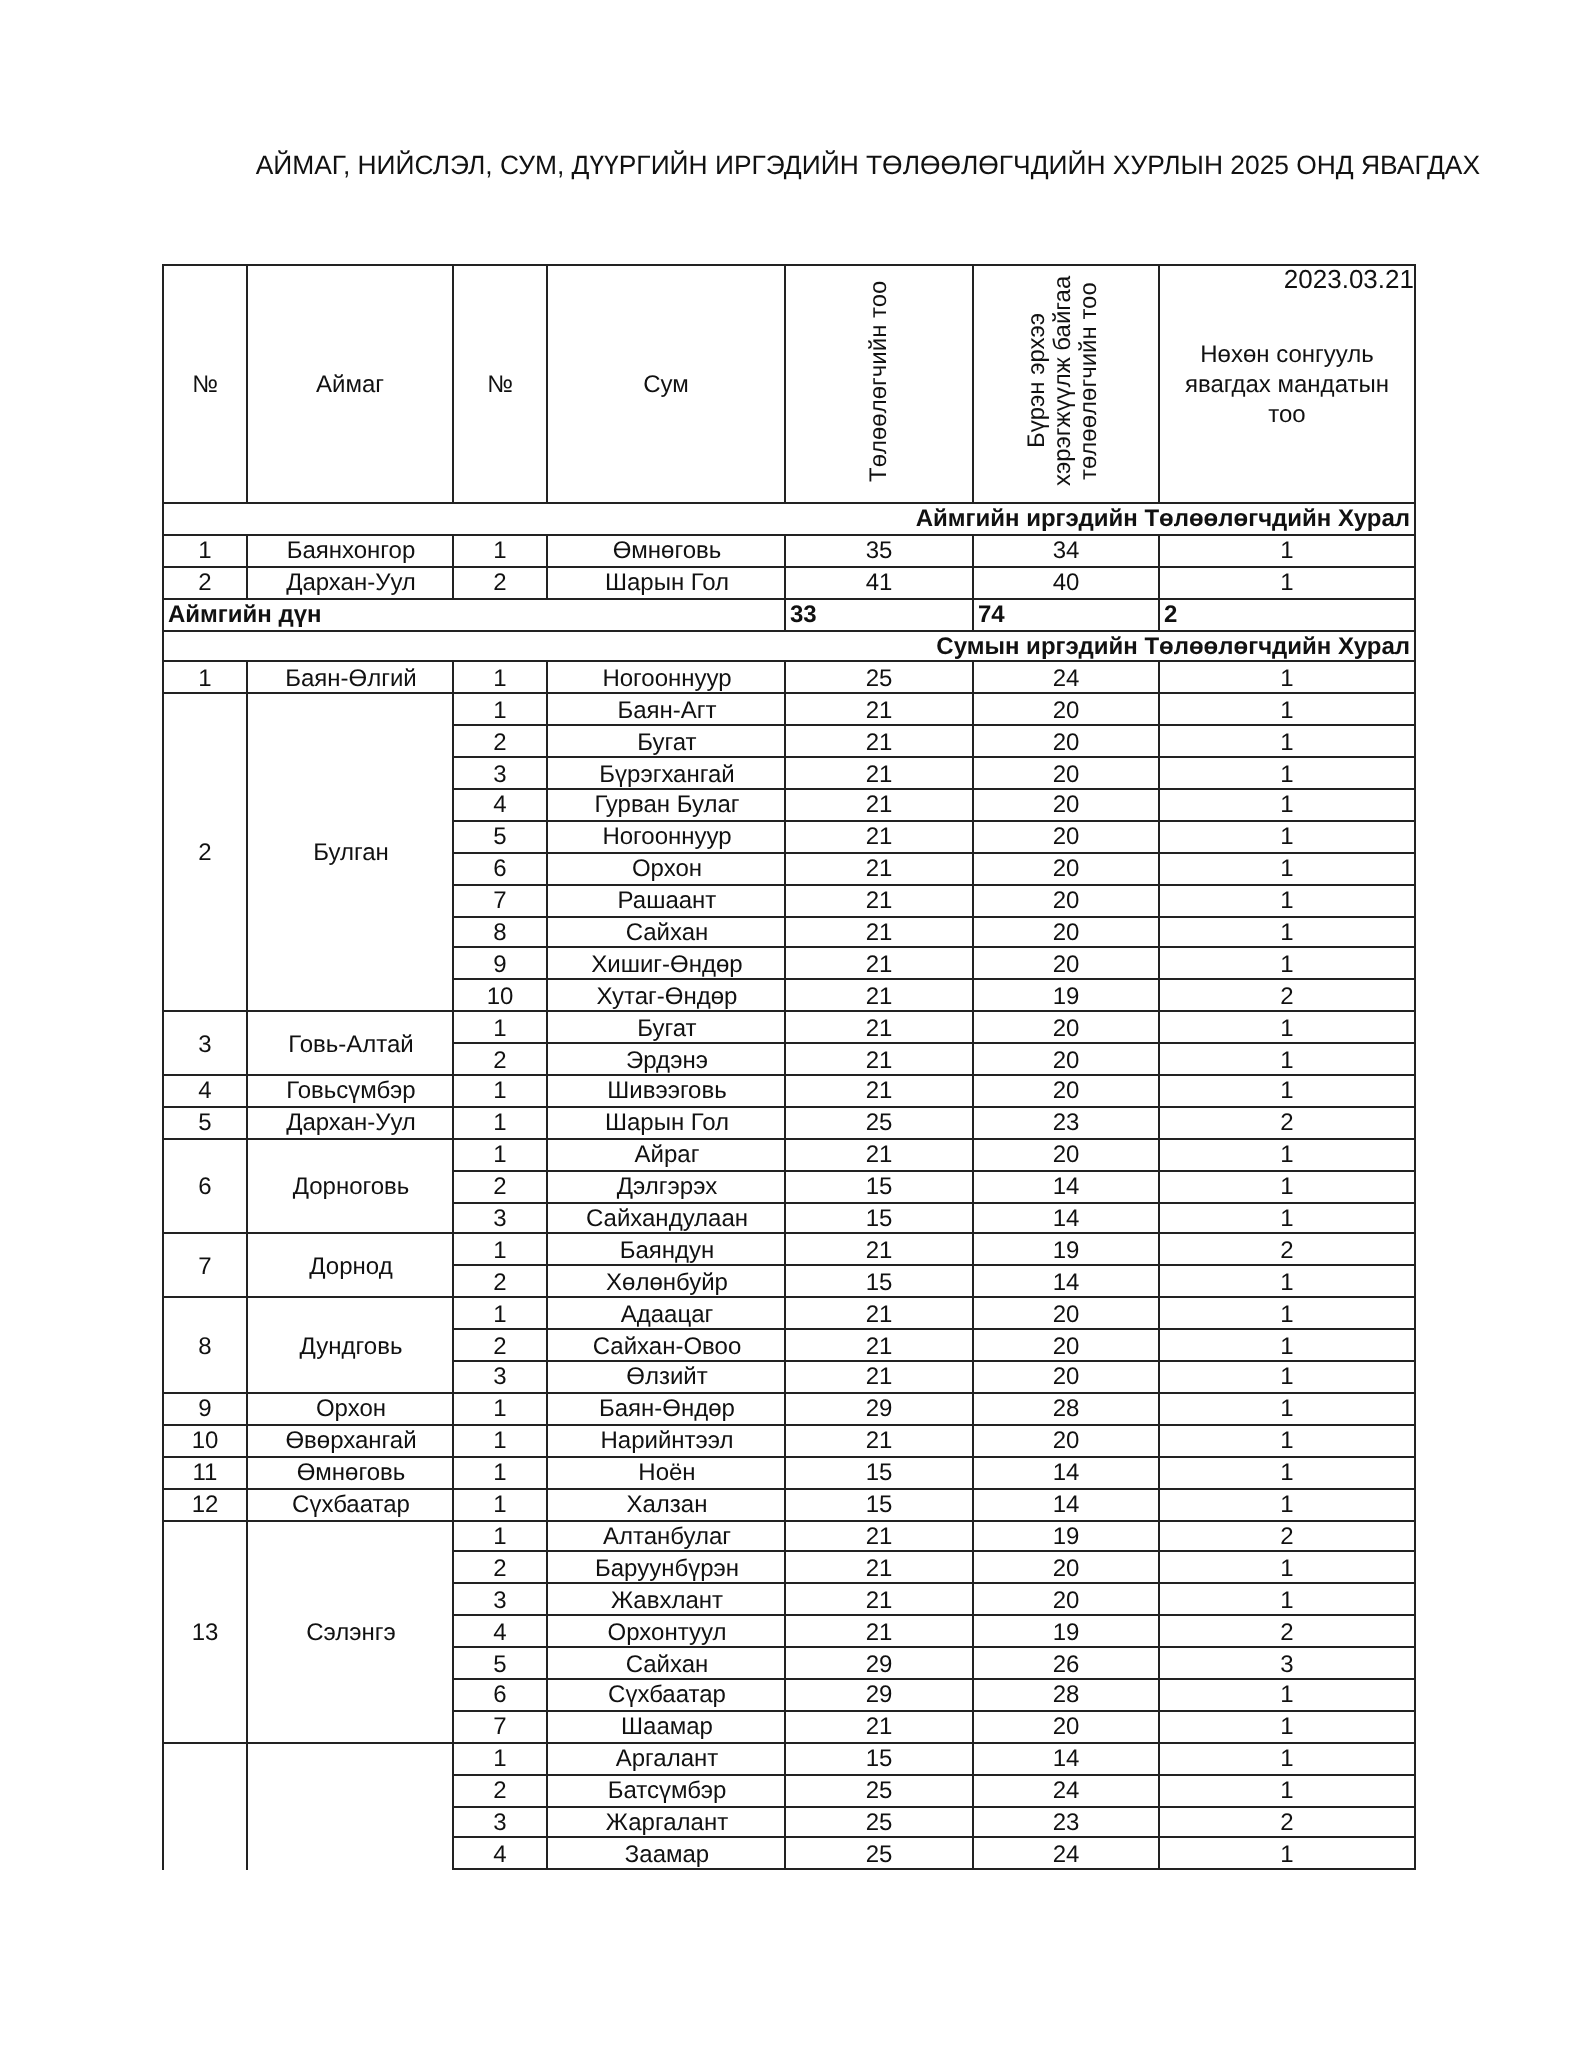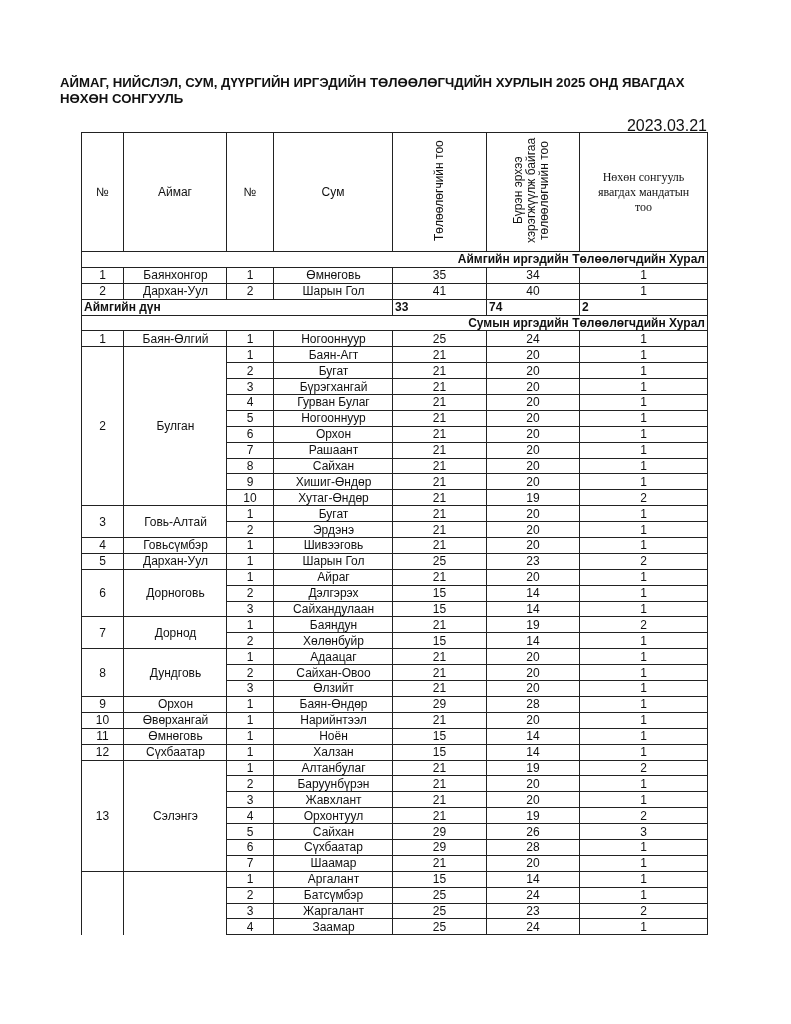--- a/index.html
+++ b/index.html
@@ -1,40 +1,39 @@
 <!DOCTYPE html>
 <html><head>
   <meta charset="utf-8">
   <style>
     html, body { margin: 0; padding: 0; background: #ffffff; }
     body { width: 791px; height: 1024px; position: relative; overflow: hidden;
            font-family: "Liberation Sans", sans-serif; color: #111; }
-    .title { position: absolute; left: 60px; width: 680px; top: 75px; text-align: left;
-             font-weight: bold; font-size: 13.2px; line-height: 16px; }
-    .date { position: absolute; right: 84px; top: 117px; font-size: 16px; }
+    .title { position: absolute; left: 60px; width: 680px; top: 75px; text-align: right;
+             font-weight: normal; font-size: 13.2px; line-height: 16px; }
+    .date { position: absolute; right: 84px; top: 132px; font-size: 13px; }
     table.grid { position: absolute; left: 81px; top: 132px; border-collapse: collapse;
                  table-layout: fixed; font-size: 12px; }
     table.grid td { border: 1.5px solid #222; padding: 0 2px; height: 14.9px; line-height: 14px;
                     white-space: nowrap; overflow: hidden; }
     table.grid td.c { text-align: center; }
     table.grid td.l { text-align: center; padding-left: 3px; }
     .hdr td { height: 121px; text-align: center; vertical-align: middle; }
     .vtext { display: inline-block; writing-mode: vertical-rl; transform: rotate(180deg);
              text-align: center; line-height: 13px; white-space: normal; }
     .section td { font-weight: bold; text-align: right; }
     .total td { height: 34px; font-weight: bold; }
     .section2 td { height: 34px; }
     .open-bottom { border-bottom: none !important; }
   </style>
 </head>
 <body>
 
 <div class="title">
   <div>АЙМАГ, НИЙСЛЭЛ, СУМ, ДҮҮРГИЙН ИРГЭДИЙН ТӨЛӨӨЛӨГЧДИЙН ХУРЛЫН 2025 ОНД ЯВАГДАХ</div>
-  <div>НӨХӨН СОНГУУЛЬ</div>
 </div>
 <div class="date">2023.03.21</div>
 
 <table class="grid">
   <colgroup>
     <col style="width:42px">
       <col style="width:103px">
       <col style="width:47px">
       <col style="width:119px">
     <col style="width:94px">
@@ -46,21 +45,21 @@
       <td>№</td>
       <td>Аймаг</td>
       <td>№</td>
       <td>Сум</td>
       <td>
         <span class="vtext" style="width:14px;height:110px">Төлөөлөгчийн тоо</span>
       </td>
       <td>
         <span class="vtext" style="width:42px;height:115px">Бүрэн эрхээ хэрэгжүүлж байгаа төлөөлөгчийн тоо</span>
       </td>
-      <td style="white-space:normal;line-height:15px;padding:0 10px;font-family:Liberation Serif, serif;">
+      <td style="white-space:normal;line-height:15px;padding:0 10px;">
         <span>Нөхөн сонгууль явагдах мандатын тоо</span>
       </td>
     </tr>
     <tr class="section">
       <td colspan="7">Аймгийн иргэдийн Төлөөлөгчдийн Хурал</td>
     </tr>
     <tr>
       <td class="c">1</td>
       <td class="l">Баянхонгор</td>
       <td class="c">1</td>

